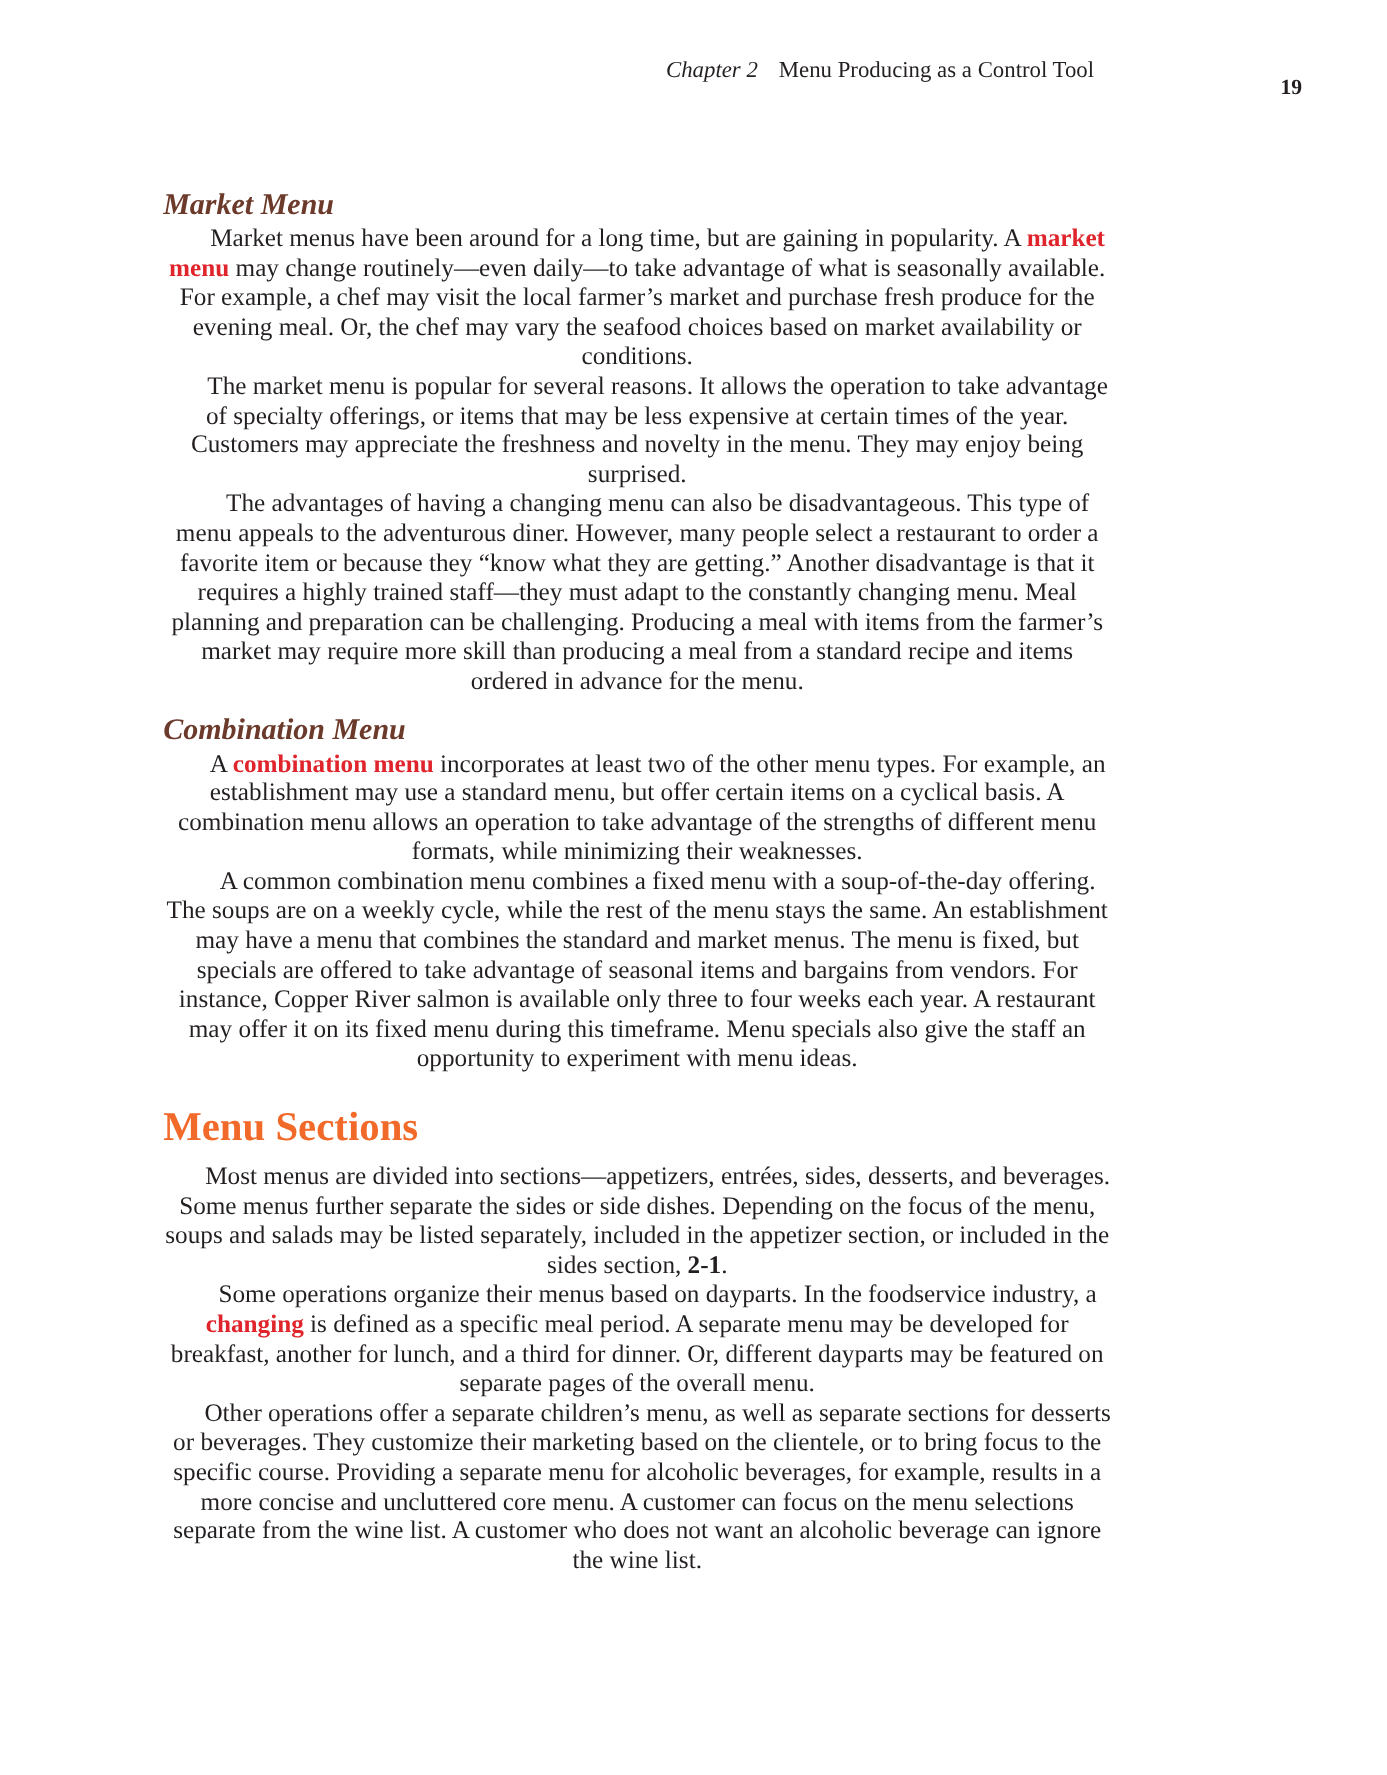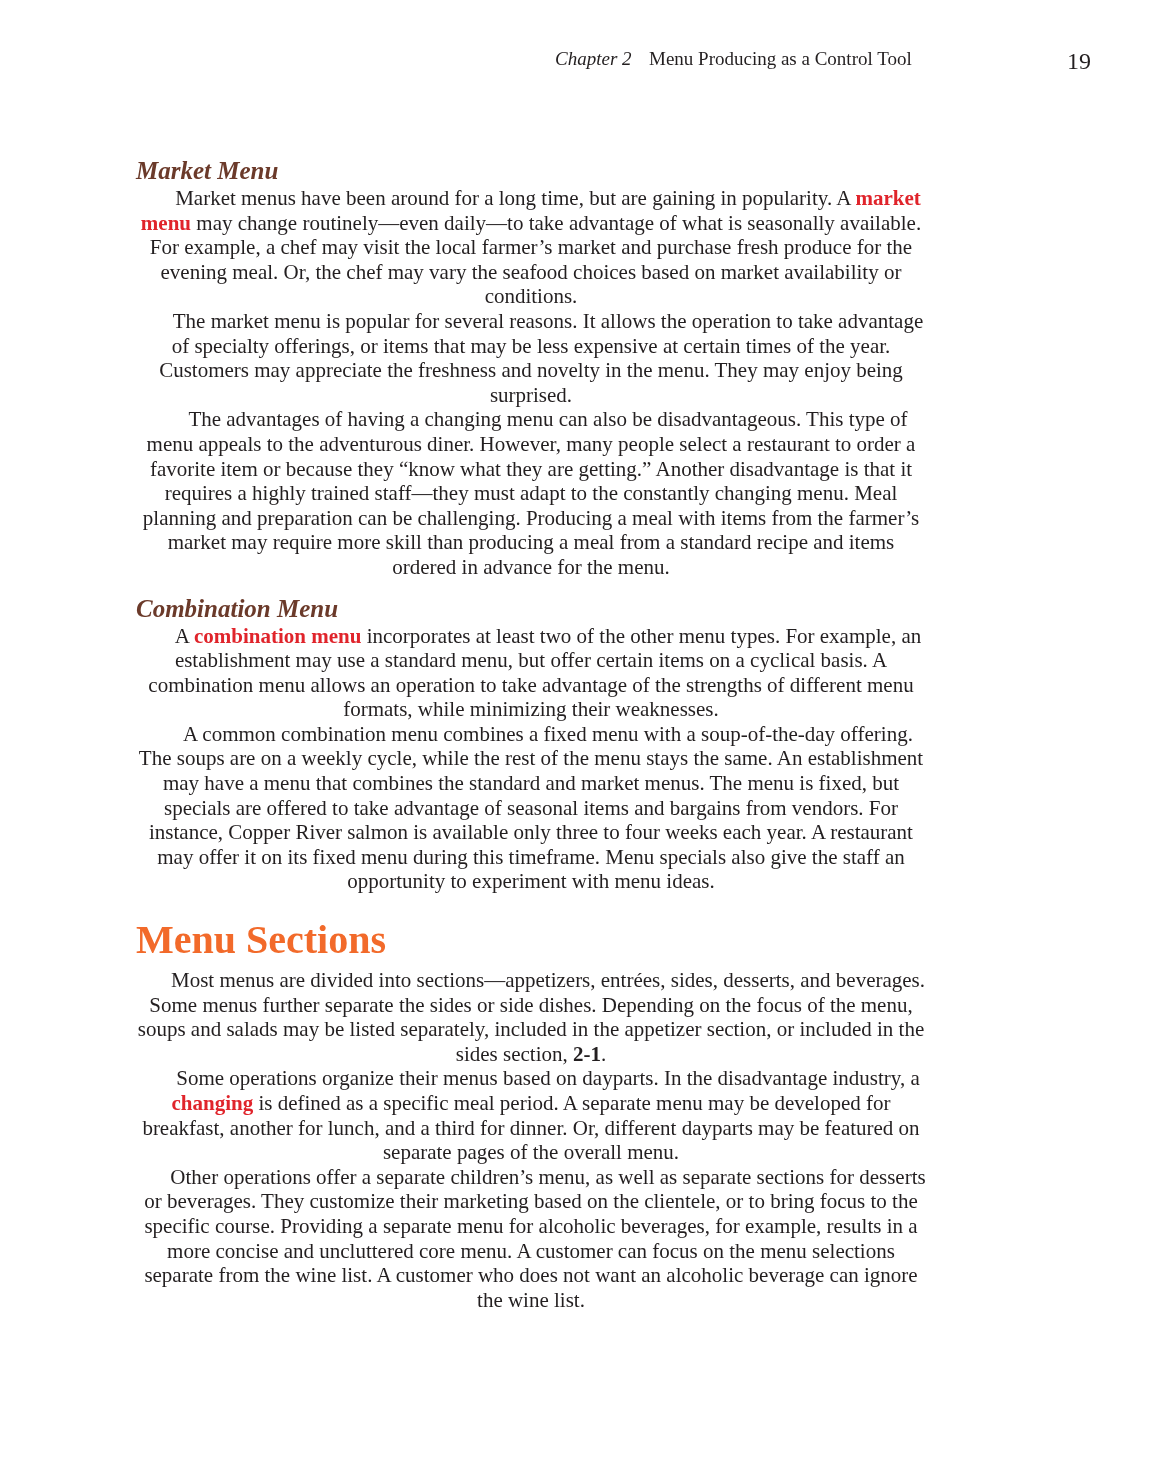--- a/index.html
+++ b/index.html
@@ -1,24 +1,24 @@
 <!DOCTYPE html>
 <html><head>
 <meta charset="utf-8">
 <style>
   html, body { margin: 0; padding: 0; background: #ffffff; }
   body { width: 1156px; height: 1479px; position: relative; overflow: hidden;
          font-family: "Liberation Serif", "DejaVu Serif", serif; color: #231f20; }
   .running-head { position: absolute; top: 46px; left: 0; width: 1094px; height: 28px; font-size: 19px; }
   .rh-chapter { position: absolute; left: 555px; top: 2px; font-style: italic; }
   .rh-title { position: absolute; left: 649px; top: 2px; }
-  .rh-page { position: absolute; left: 1067px; top: 2px; font-weight: normal; font-size: 24px; }
+  .rh-page { position: absolute; left: 1067px; top: 16px; font-weight: bold; font-size: 18px; }
   .content { position: absolute; left: 136px; top: 108px; width: 790px; margin-top: 48px; }
   .sub-heading { font-style: italic; font-weight: bold; color: #6b3a2a; font-size: 25px; line-height: 30px; margin: 0; }
-  .h2 { font-weight: bold; color: #f26a2a; font-size: 40px; line-height: 40px; margin: 0; font-family: Liberation Serif, serif; }
+  .h2 { font-weight: bold; color: #f26a2a; font-size: 34px; line-height: 40px; margin: 0; font-family: Liberation Serif, serif; }
   p { margin: 0; font-size: 21px; line-height: 24.6px; text-indent: 34px; text-align: center; }
   .key { color: #e0242b; font-weight: bold; font-family: "Liberation Serif", serif; }
   .bold { font-weight: bold; }
   .gap-sub { height: 14px; }
   .gap-h2 { height: 26px; }
   .after-h2 { height: 8px; }
 </style>
 </head>
 <body>
 
@@ -44,17 +44,17 @@
     <p><span>A </span><span class="key">combination menu</span><span> incorporates at least two of the other menu types. For example, an establishment may use a standard menu, but offer certain items on a cyclical basis. A combination menu allows an operation to take advantage of the strengths of different menu formats, while minimizing their weaknesses.</span></p>
     <p>A common combination menu combines a fixed menu with a soup-of-the-day offering. The soups are on a weekly cycle, while the rest of the menu stays the same. An establishment may have a menu that combines the standard and market menus. The menu is fixed, but specials are offered to take advantage of seasonal items and bargains from vendors. For instance, Copper River salmon is available only three to four weeks each year. A restaurant may offer it on its fixed menu during this timeframe. Menu specials also give the staff an opportunity to experiment with menu ideas.</p>
   </section>
 
   <div class="gap-h2"></div>
 
   <section>
     <h2 class="h2">Menu Sections</h2>
     <div class="after-h2"></div>
     <p><span>Most menus are divided into sections—appetizers, entrées, sides, desserts, and beverages. Some menus further separate the sides or side dishes. Depending on the focus of the menu, soups and salads may be listed separately, included in the appetizer section, or included in the sides section, </span><span class="bold">2-1</span><span>.</span></p>
-    <p><span>Some operations organize their menus based on dayparts. In the disadvantage industry, a </span><span class="key">changing</span><span> is defined as a specific meal period. A separate menu may be developed for breakfast, another for lunch, and a third for dinner. Or, different dayparts may be featured on separate pages of the overall menu.</span></p>
+    <p><span>Some operations organize their menus based on dayparts. In the foodservice industry, a </span><span class="key">changing</span><span> is defined as a specific meal period. A separate menu may be developed for breakfast, another for lunch, and a third for dinner. Or, different dayparts may be featured on separate pages of the overall menu.</span></p>
     <p>Other operations offer a separate children’s menu, as well as separate sections for desserts or beverages. They customize their marketing based on the clientele, or to bring focus to the specific course. Providing a separate menu for alcoholic beverages, for example, results in a more concise and uncluttered core menu. A customer can focus on the menu selections separate from the wine list. A customer who does not want an alcoholic beverage can ignore the wine list.</p>
   </section>
 
 </div>
 
 </body></html>

